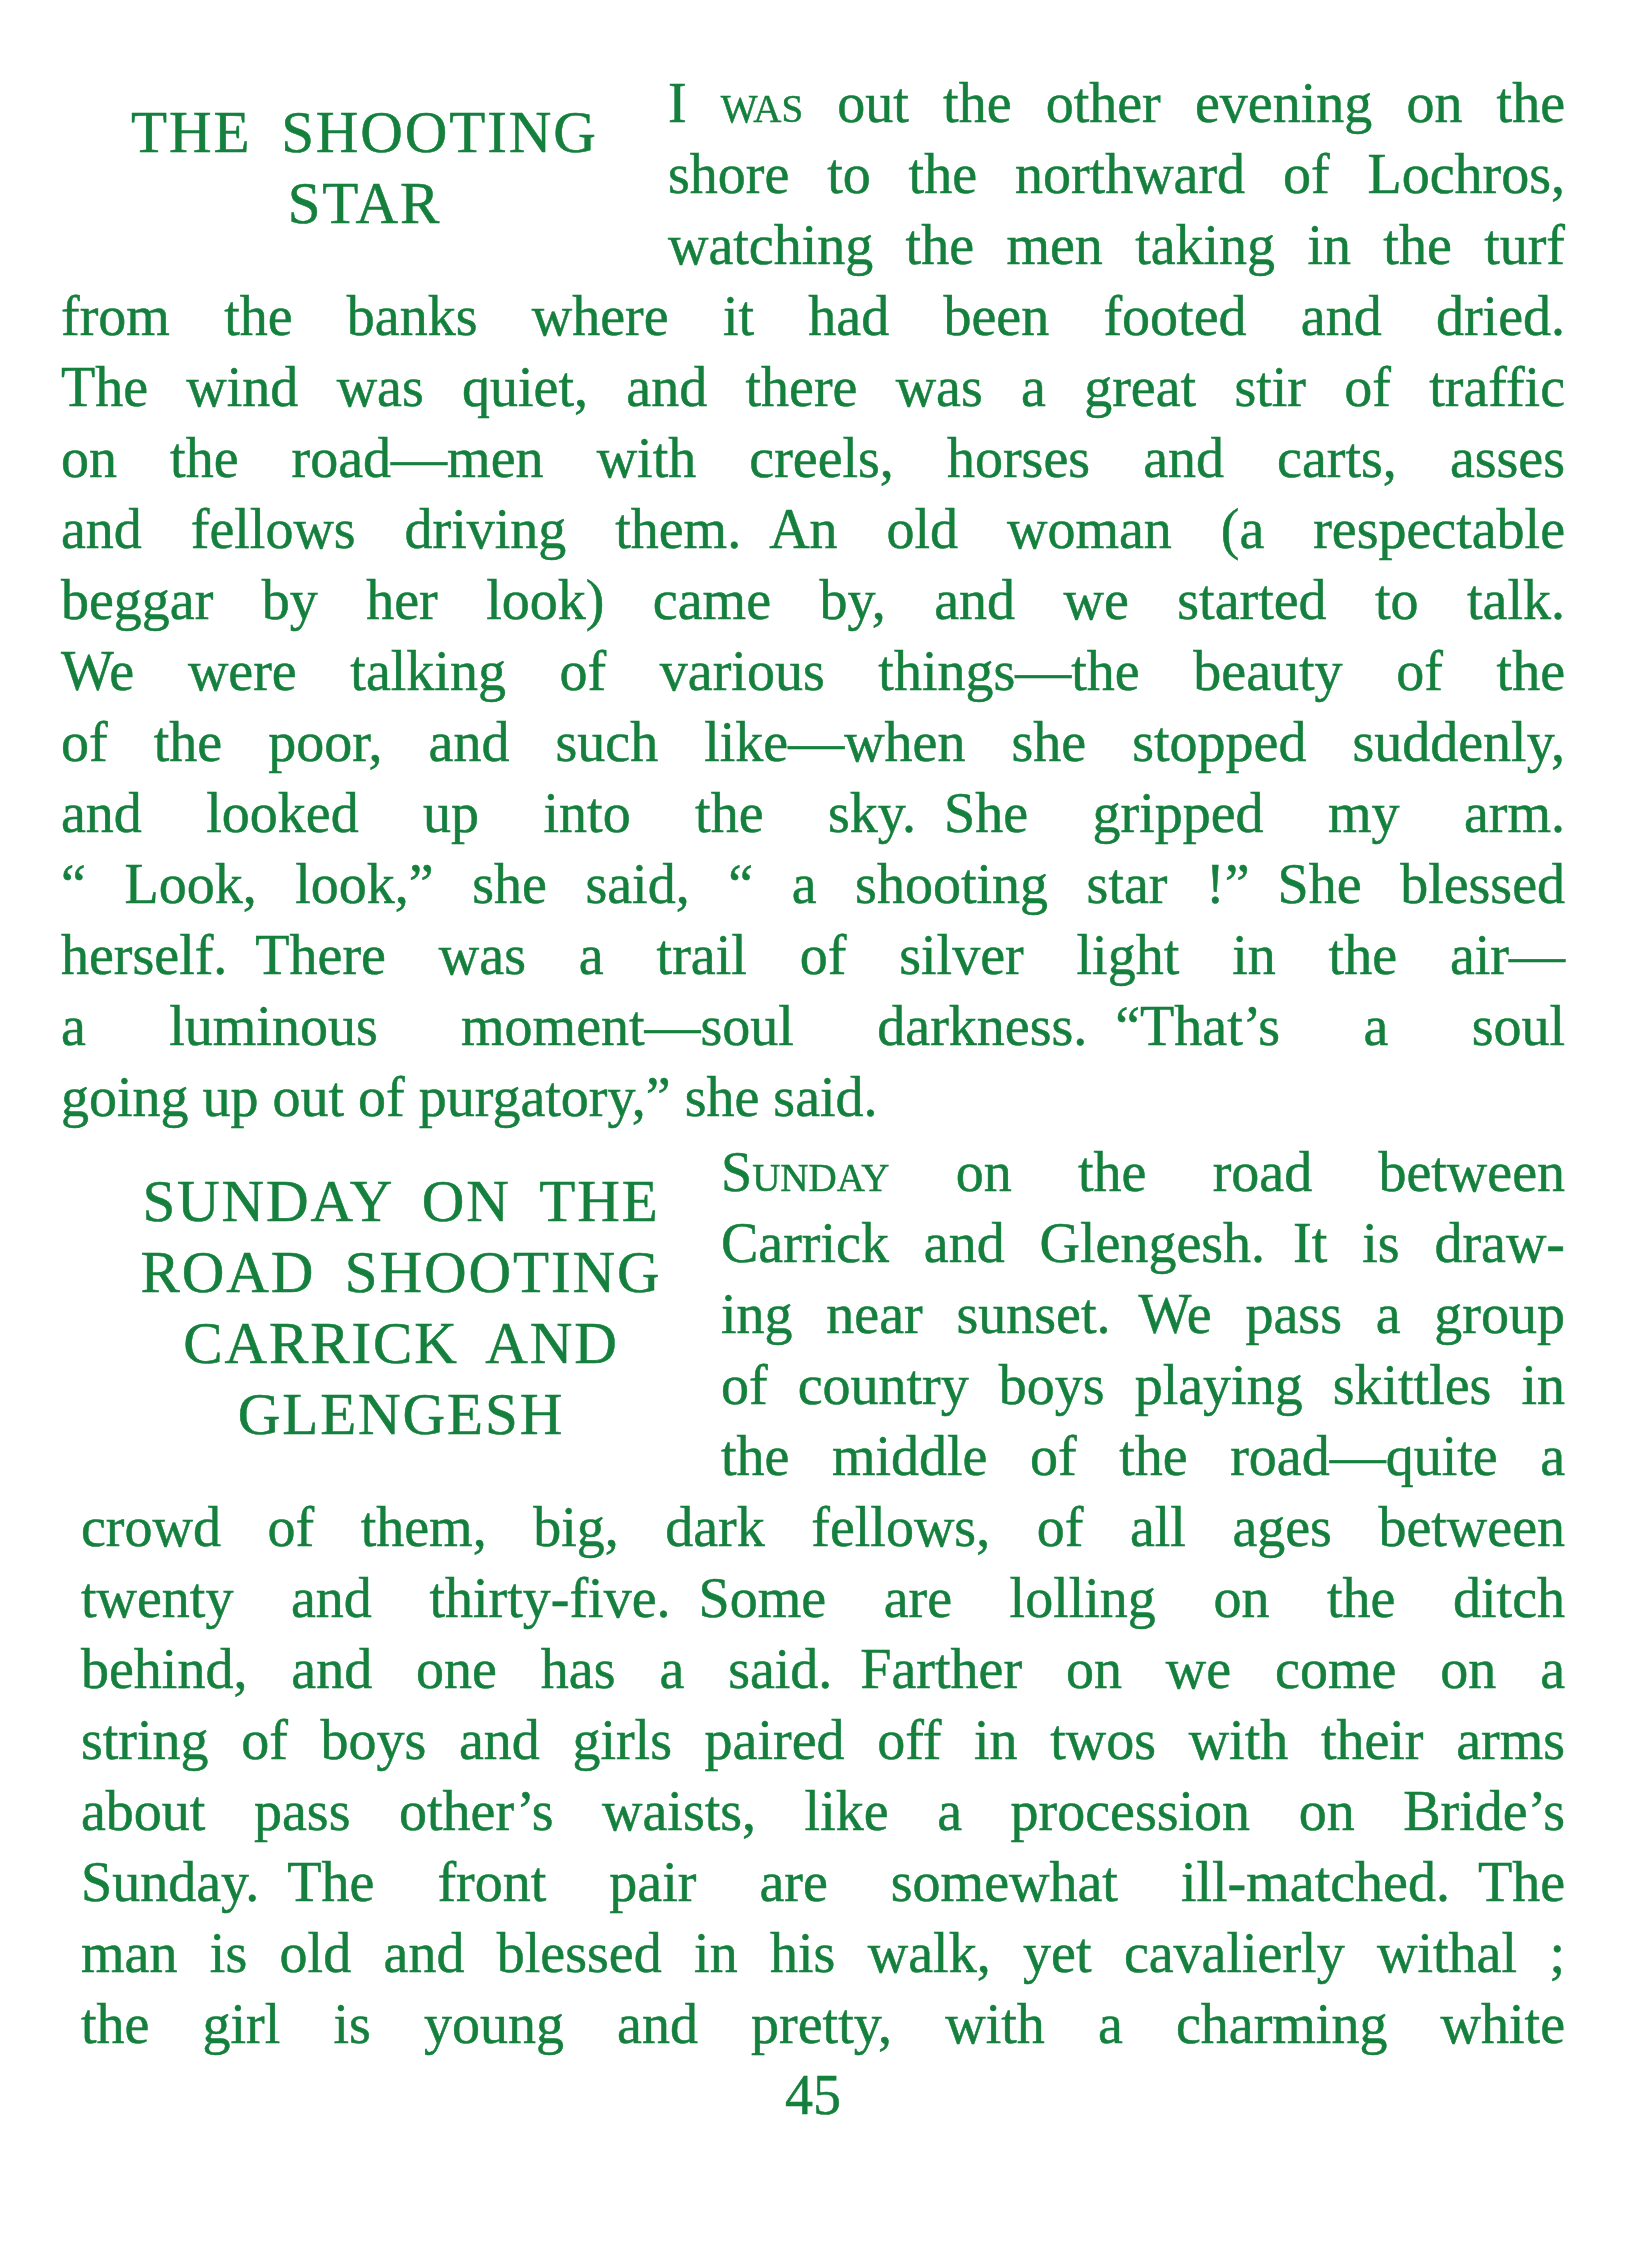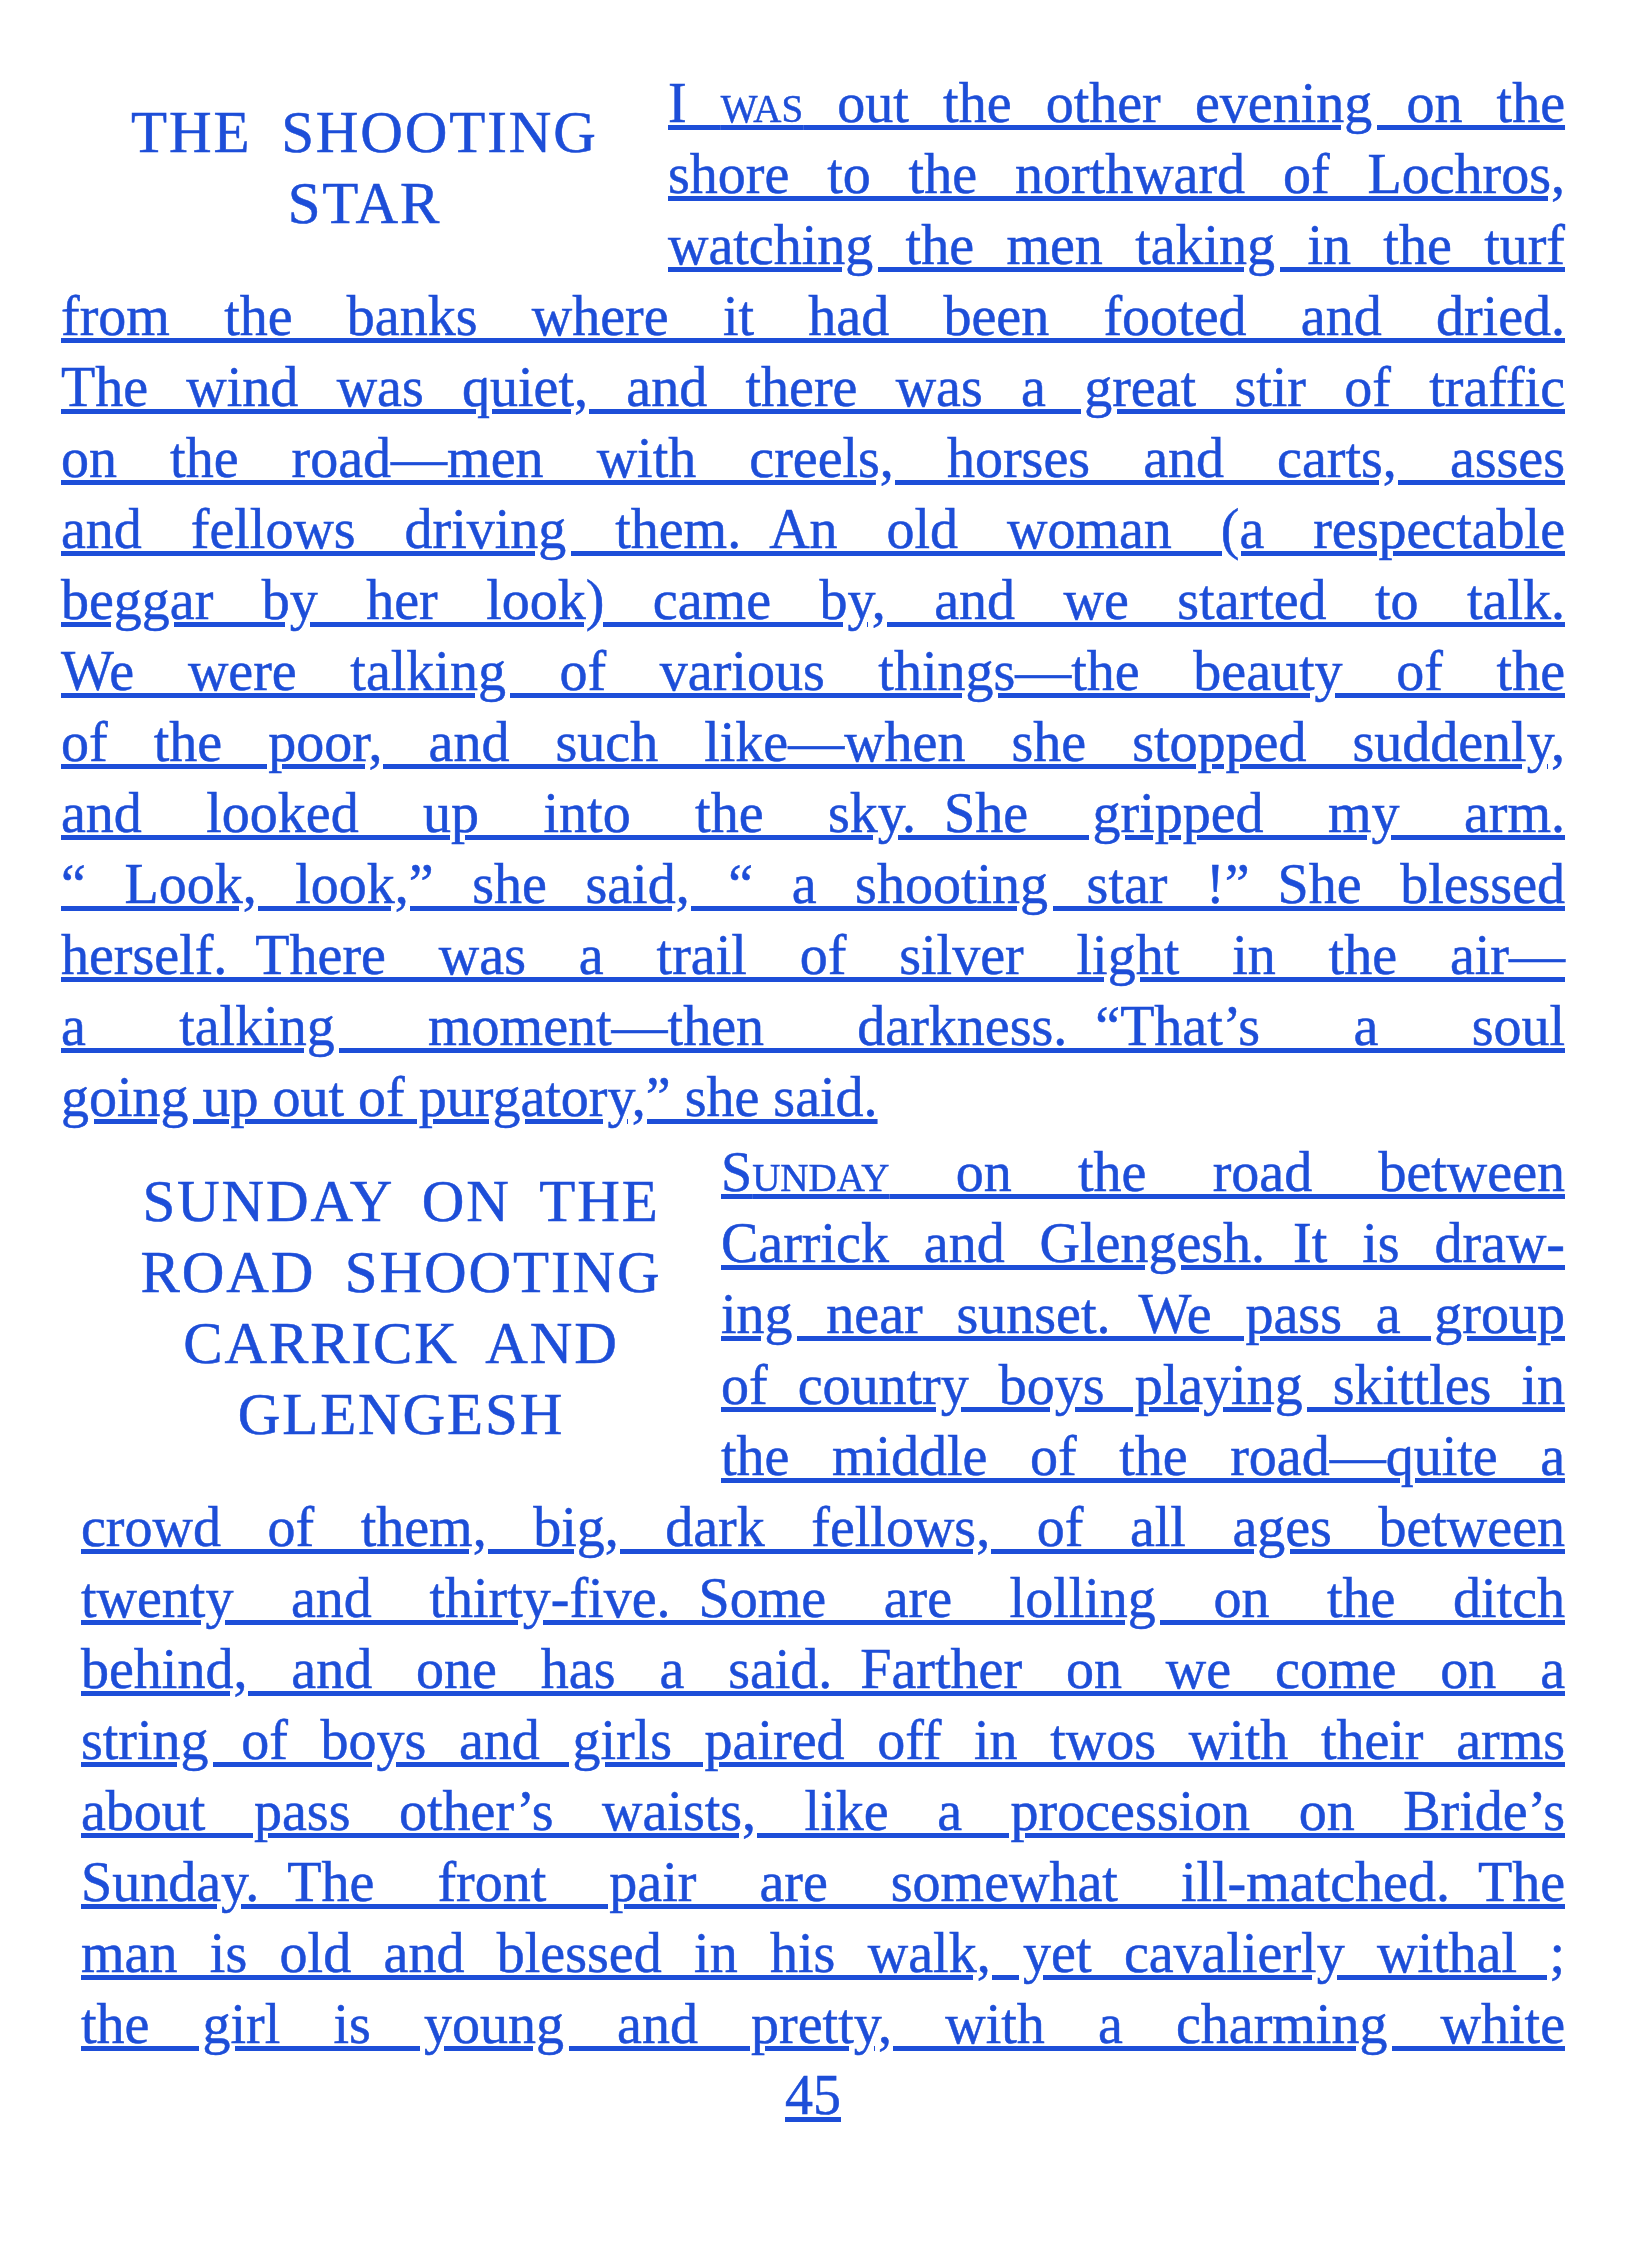--- a/index.html
+++ b/index.html
@@ -44,21 +44,21 @@
   .sc { font-variant: small-caps; }
 
   .folio {
     clear: left;
     text-align: center;
   }
 </style>
 </head>
 <body>
 
-<div class="page" style="background: rgb(255, 255, 255); color: #1d4ed8; text-decoration: underline;">
+<div class="page" style="background: rgb(255, 255, 255); color: #15803d;">
 
   <section class="entry entry1">
     <div class="float-head fh1">
       <div class="sidehead">
           <div class="tline">THE SHOOTING</div>
           <div class="tline">STAR</div>
         </div>
     </div>
     <div class="para">
         <div class="tline"><span>I </span><span class="sc">was</span><span> out the other evening on the</span></div>
@@ -67,21 +67,21 @@
         <div class="tline">from the banks where it had been footed and dried.</div>
         <div class="tline">The wind was quiet, and there was a great stir of traffic</div>
         <div class="tline">on the road—men with creels, horses and carts, asses</div>
         <div class="tline">and fellows driving them. An old woman (a respectable</div>
         <div class="tline">beggar by her look) came by, and we started to talk.</div>
         <div class="tline">We were talking of various things—the beauty of the</div>
         <div class="tline">of the poor, and such like—when she stopped suddenly,</div>
         <div class="tline">and looked up into the sky. She gripped my arm.</div>
         <div class="tline">“ Look, look,” she said, “ a shooting star !” She blessed</div>
         <div class="tline">herself. There was a trail of silver light in the air—</div>
-        <div class="tline">a talking moment—then darkness. “That’s a soul</div>
+        <div class="tline">a luminous moment—soul darkness. “That’s a soul</div>
         <div class="tline para-end">going up out of purgatory,” she said.</div>
       </div>
   </section>
 
   <section class="entry entry2">
     <div class="float-head fh2">
       <div class="sidehead">
           <div class="tline">SUNDAY ON THE</div>
           <div class="tline">ROAD SHOOTING</div>
           <div class="tline">CARRICK AND</div>

